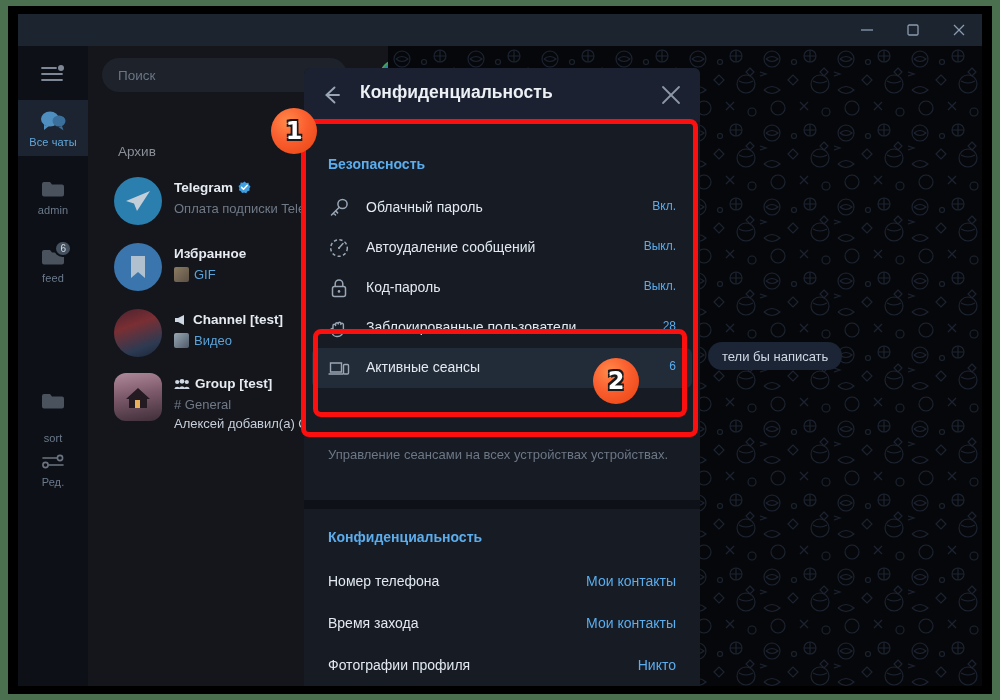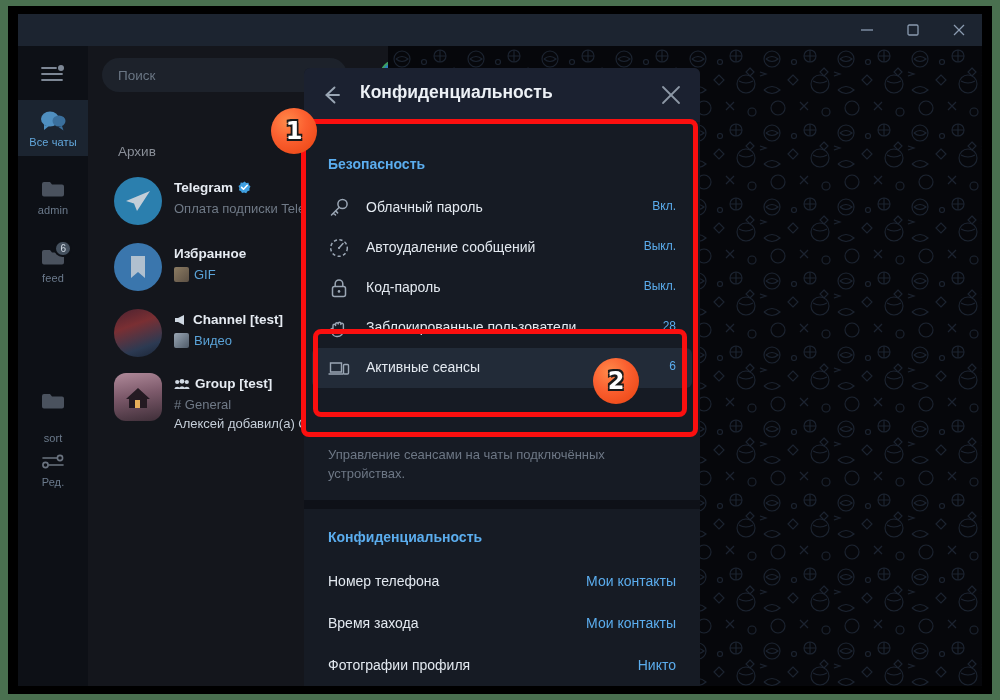--- a/index.html
+++ b/index.html
@@ -386,20 +386,21 @@
               <circle cx="68" cy="66" r="4"></circle>
               <path d="M2 26 l6 2 l-6 2"></path>
               <circle cx="36" cy="16" r="2.5"></circle>
               <path d="M66 22 l4 4 l-4 4 l-4 -4 Z"></path>
             </g>
           </pattern>
         </defs>
         <rect width="594" height="640" fill="#06070b"></rect>
         <rect width="594" height="640" fill="url(#doodle)"></rect>
       </svg>
+      <div id="bubble">тели бы написать</div>
     </div>
 
     <div id="panel">
       <div id="panel-header">
         <div id="panel-back">
           <svg width="24" height="24" viewBox="0 0 24 24">
             <path d="M14.5 4.5 L6.5 12 L14.5 19.5" stroke="#9aa6b4" stroke-width="1.9" fill="none" stroke-linecap="round" stroke-linejoin="round"></path>
             <line x1="6.5" y1="12" x2="19" y2="12" stroke="#9aa6b4" stroke-width="1.9" stroke-linecap="round"></line>
           </svg>
         </div>
@@ -466,21 +467,21 @@
               <path d="M2.5 6 h11 v9 h-11 Z" fill="none" stroke="#9aa6b4" stroke-width="1.4"></path>
               <line x1="1" y1="17" x2="15" y2="17" stroke="#9aa6b4" stroke-width="1.4" stroke-linecap="round"></line>
               <rect x="15.5" y="7.5" width="5" height="9.5" rx="1" fill="none" stroke="#9aa6b4" stroke-width="1.4"></rect>
             </svg>
           </span>
           <span class="srow-label">Активные сеансы</span>
           <span class="srow-val">6</span>
         </div>
       </div>
 
-      <div id="sec-note">Управление сеансами на чаты подключённых устройствах.</div>
+      <div id="sec-note">Управление сеансами на всех устройствах устройствах.</div>
       <div id="divider"></div>
 
       <div id="priv-block">
         <div class="sec-title" style="top:20px;">Конфиденциальность</div>
 
         <div class="prow" style="top:52px;">
           <span class="prow-label">Номер телефона</span>
           <span class="prow-val">Мои контакты</span>
         </div>
         <div class="prow" style="top:94px;">

